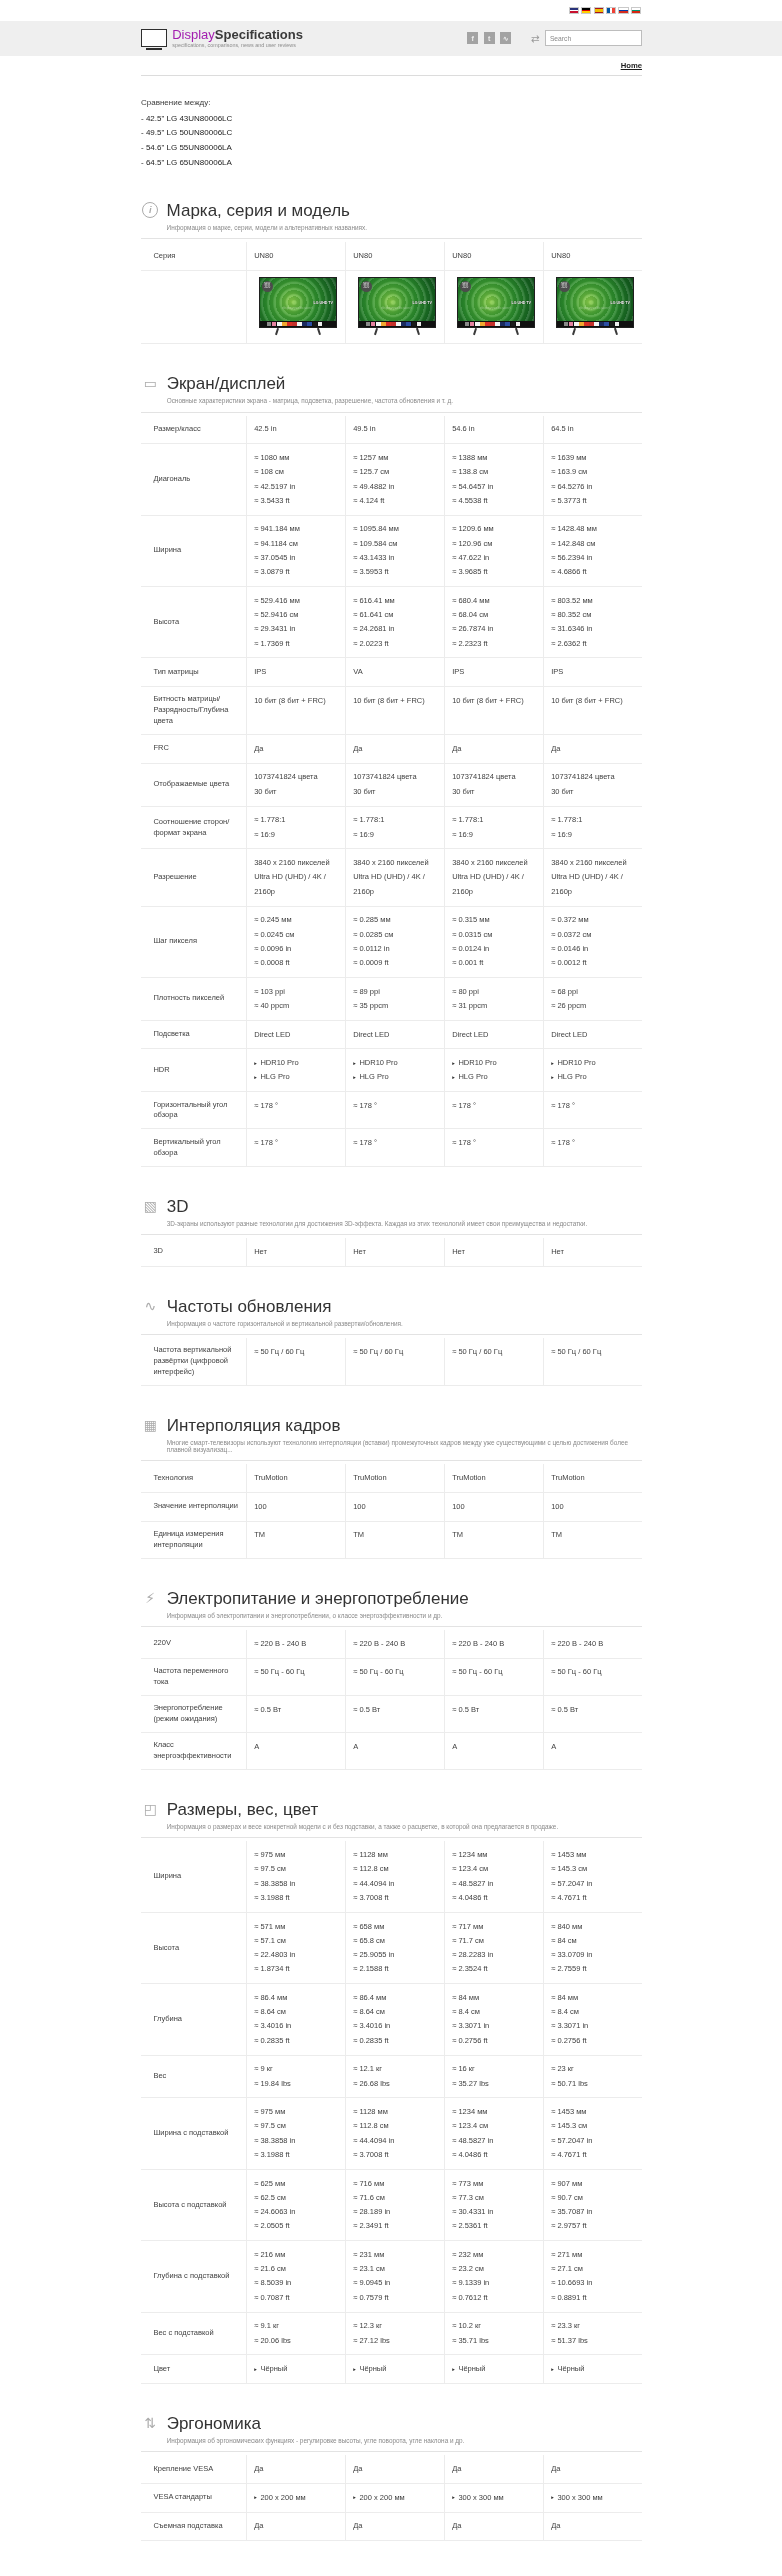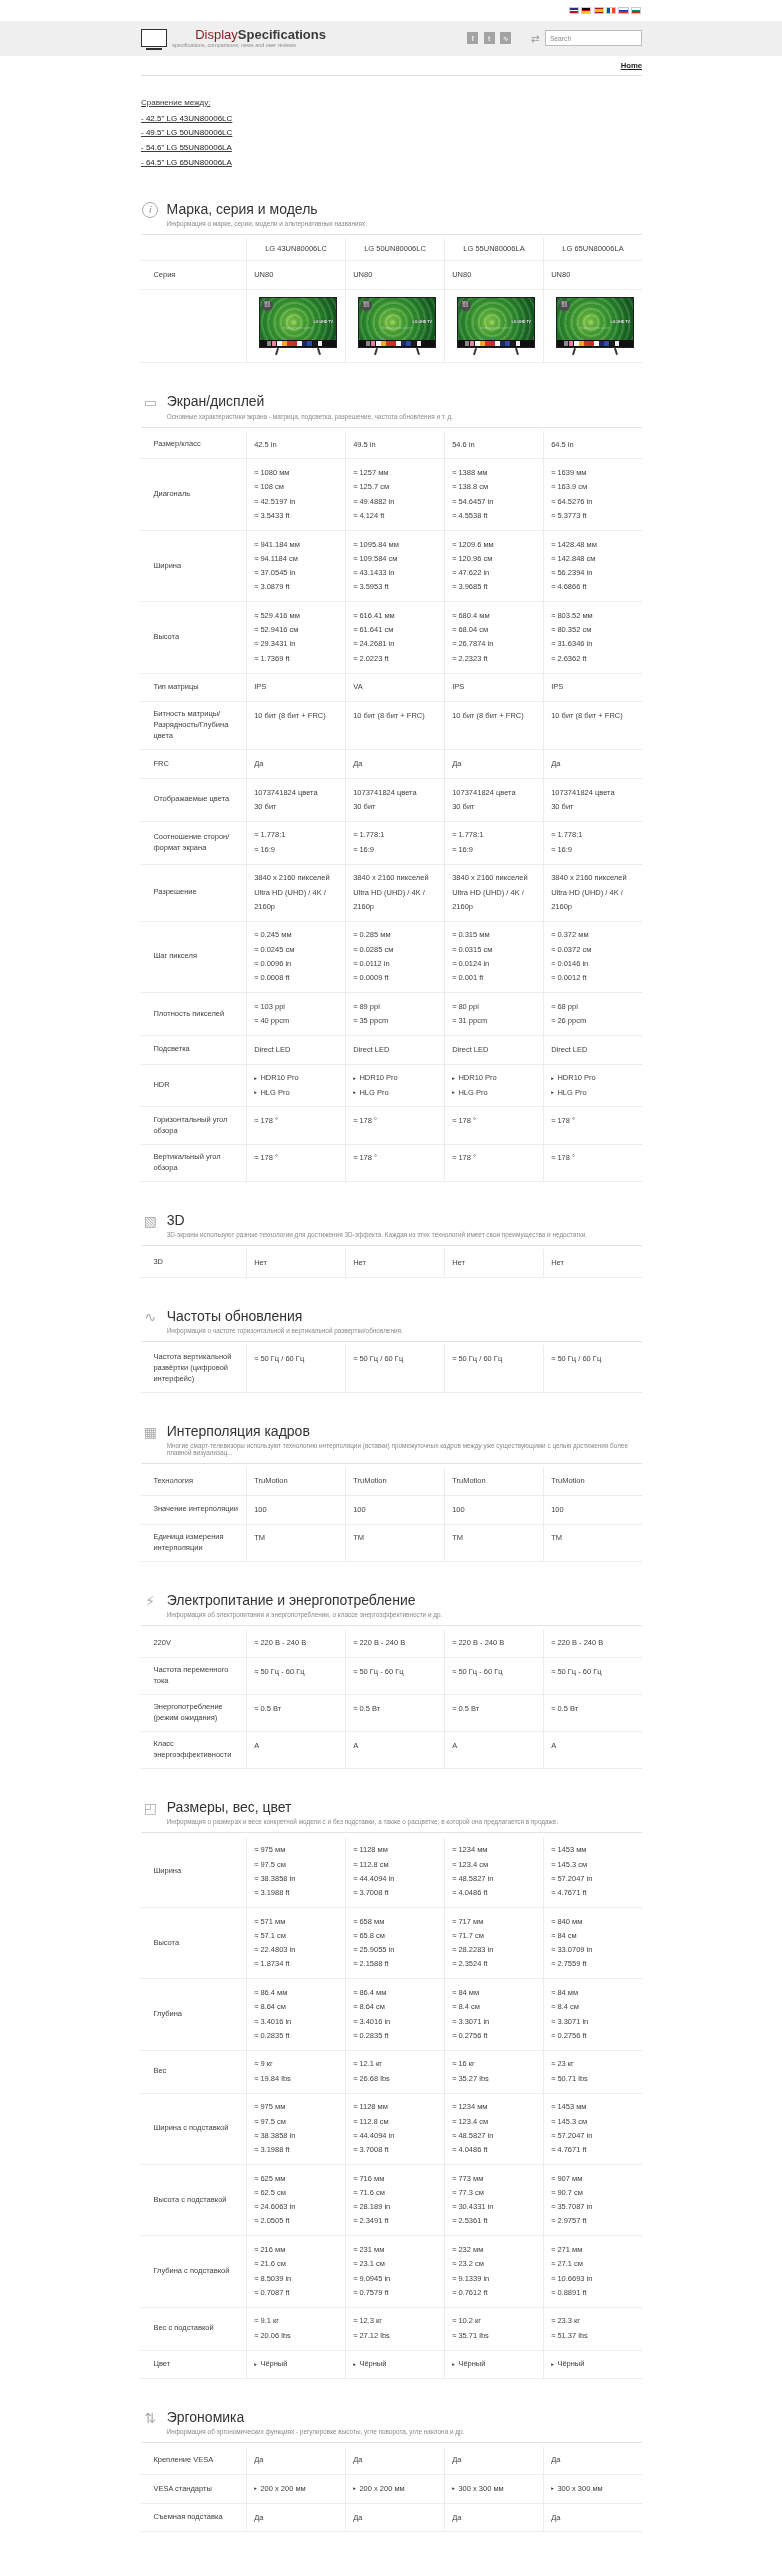--- a/index.html
+++ b/index.html
@@ -10,46 +10,46 @@
   .topbar{height:20.6px;display:flex;align-items:center;}
   .flags{margin-left:auto;display:flex;gap:2.1px;padding-right:1px;}
   .flag{width:10.3px;height:6.7px;border:0.5px solid #c9c9c9;box-sizing:border-box;cursor:pointer;}
   
   .hband{background:#efefef;height:35px;}
   .hband .wrap{height:35px;display:flex;align-items:center;}
   .logo{display:flex;align-items:center;gap:5.2px;}
   .logo-tv{width:24px;height:16.5px;border:1.5px solid #2e2e2e;background:#fff;position:relative;}
   .logo-tv:after{content:"";position:absolute;left:4.1px;right:4.1px;bottom:-3.6px;height:1.5px;background:#2e2e2e;}
   .logo-txt .l1{font-size:13px;line-height:1;}
-  .logo-txt .l1 .lt{color:#7f1d1d;margin-left:23px;}
+  .logo-txt .l1 .lt{color:#a21caf;}
   .logo-txt .l1 .dk{color:#3a3a3a;font-weight:bold;}
   .logo-txt .l2{font-size:5.4px;color:#8d8d8d;margin-top:1px;}
   .hright{margin-left:auto;display:flex;align-items:center;gap:5.2px;}
   .socsq{width:11.3px;height:11.3px;background:#a3a3a3;color:#efefef;font-weight:bold;
     display:flex;align-items:center;justify-content:center;font-size:7.2px;cursor:pointer;}
   .cmpico{color:#9a9a9a;font-size:10.3px;margin-left:14.4px;cursor:pointer;}
   .search{width:87px;height:12.4px;border:0.5px solid #bdbdbd;background:#fff;
     font-size:6.7px;padding:1px 4.1px;color:#444;font-family:inherit;}
   .search::placeholder{color:#8a8a8a;}
   
   .navrow{height:19.6px;display:flex;align-items:center;justify-content:flex-end;
     border-bottom:0.5px solid #dcdcdc;}
   .home{font-size:7.7px;color:#1d1d1d;text-decoration:underline;font-weight:bold;cursor:pointer;}
   
-  .cmp{margin-top:19.6px;font-size:8px;line-height:1.85;text-decoration:underline;}
+  .cmp{margin-top:19.6px;font-size:8px;line-height:1.85;}
   .cmp .t{margin-bottom:1px;}
   .cmp a{color:#222;text-decoration:none;display:block;cursor:pointer;}
   
   .sec{margin-top:30px;}
   .sec-head{display:flex;gap:7.2px;align-items:flex-start;}
   .sec-ico{width:18.5px;min-width:18.5px;height:18.5px;color:#ababab;font-size:14px;line-height:18.5px;
     text-align:center;}
   .sec-ico.circ{border:1px solid #ababab;border-radius:50%;width:14.4px;min-width:14.4px;height:14.4px;
     line-height:14.4px;font-size:9.3px;font-style:italic;font-weight:bold;margin:1px;}
-  .sec-title{font-size:14px;color:#333;}
+  .sec-title{font-size:17px;color:#333;}
   .sec-desc{font-size:6.4px;color:#8a8a8a;margin-top:3.1px;}
   .sec-div{height:1px;background:#e3e3e3;margin-top:7.2px;}
   
   .tbl{margin-top:3.1px;}
   .row{display:flex;border-bottom:0.5px solid #ececec;}
   .c{box-sizing:border-box;font-size:7.5px;color:#3f3f3f;}
   .c.lab{width:105px;min-width:105px;display:flex;align-items:center;
     padding:7.2px 6.2px 7.2px 12.4px;line-height:1.45;}
   .c.val{width:99px;min-width:99px;border-left:0.5px solid #ececec;
     padding:6.7px 4.1px 6.7px 7.2px;line-height:1.9;}
@@ -133,27 +133,20 @@
       <section class="sec">
         <div class="sec-head">
           <div class="sec-ico circ">i</div>
           <div>
             <div class="sec-title">Марка, серия и модель</div>
             <div class="sec-desc">Информация о марке, серии, модели и альтернативных названиях.</div>
           </div>
         </div>
         <div class="sec-div"></div>
         <div class="tbl">
-          <div class="row mhead">
-            <div class="c lab"></div>
-            <div class="c val">LG 43UN80006LC</div>
-            <div class="c val">LG 50UN80006LC</div>
-            <div class="c val">LG 55UN80006LA</div>
-            <div class="c val">LG 65UN80006LA</div>
-          </div>
           <div class="row">
             <div class="c lab">Серия</div>
             <div class="c val">
               <span class="vline">UN80</span>
             </div>
             <div class="c val">
               <span class="vline">UN80</span>
             </div>
             <div class="c val">
               <span class="vline">UN80</span>

